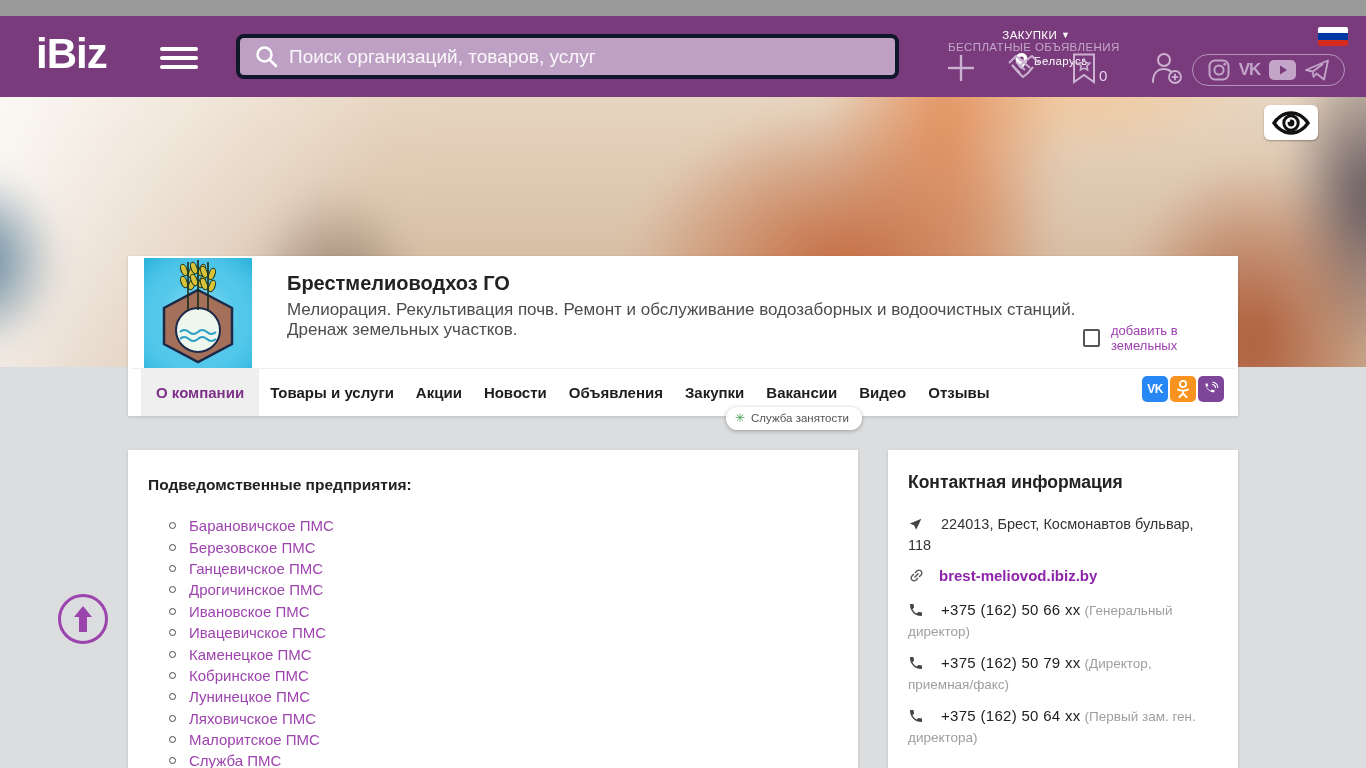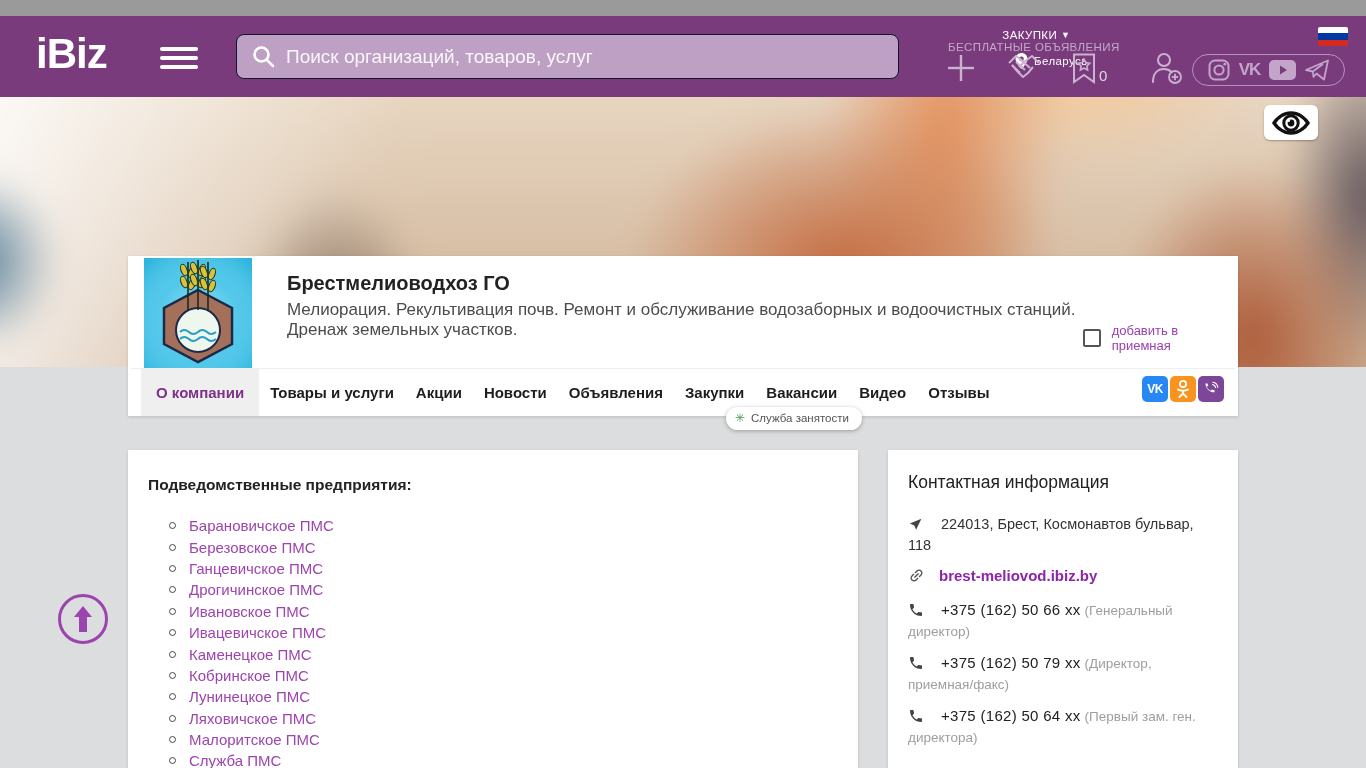--- a/index.html
+++ b/index.html
@@ -15,21 +15,21 @@
     background:#7a3b7d; z-index:30;
   }
   .logo {
     position:absolute; left:36px; top:14px; color:#fff;
     font-size:42px; font-weight:800; letter-spacing:-1px; cursor:pointer;
   }
   .burger { position:absolute; left:160px; top:31px; width:38px; height:22px; cursor:pointer; }
   .burger div { height:4px; background:#fff; border-radius:2px; margin-bottom:5px; }
   .search-wrap {
     position:absolute; left:236px; top:18px; width:663px; height:45px;
-    background:#bda0c3; border:1px solid #0f172a; border-radius:8px;
+    background:#bda0c3; border:4px solid #0f172a; border-radius:8px;
     display:flex; align-items:center; padding-left:14px;
   }
   .search-wrap svg { flex:0 0 auto; }
   .search-input {
     flex:1; background:transparent; border:none; outline:none;
     color:#fff; font-size:19px; margin-left:10px; font-family:"Liberation Sans",sans-serif;
   }
   .search-input::placeholder { color:#fdfbfd; opacity:.96; }
   .topnav { position:absolute; top:13px; left:948px; display:flex; align-items:center; font-size:11.5px; letter-spacing:.4px;flex-direction:column; }
   .topnav .lnk { color:#fff; cursor:pointer; }
@@ -103,21 +103,21 @@
   }
   .tooltip .spark { color:#4ba155; font-size:12px; margin-right:6px; }
   
   .left-card { position:absolute; left:128px; top:434px; width:730px; height:380px; padding:26px 20px 0 20px; z-index:10; }
   .sub-title { font-size:15.5px; font-weight:700; color:#222; }
   .sub-list { list-style:none; margin-top:21px; }
   .sub-list li { display:flex; align-items:center; height:21.4px; }
   .bullet { width:7px; height:7px; border:1.6px solid #4a4a4a; border-radius:50%; margin:0 13px 0 21px; flex:0 0 auto; }
   .sub-link { color:#9e44ae; font-size:15px; text-decoration:none; cursor:pointer; }
   .right-card { position:absolute; left:888px; top:434px; width:350px; height:380px; padding:22px 20px 0 20px; z-index:10; }
-  .ct-title { font-size:17.5px; font-weight:400; color:#222; margin-bottom:22px; }
+  .ct-title { font-size:17.5px; font-weight:700; color:#222; margin-bottom:22px; }
   .crow { font-size:14.5px; color:#333; line-height:18px; margin-bottom:13px; }
   .crow .ic { display:inline-block; width:17px; vertical-align:-3px; margin-right:10px; }
   .site-link { color:#8e24aa; font-weight:700; font-size:15px; text-decoration:none; cursor:pointer; margin-left:4px; }
   .phone-num { color:#222; font-size:15px; letter-spacing:.3px; }
   .phone-role { color:#9e9e9e; font-size:13.5px; }
   .caret {
     position:absolute; left:1022px; top:758px; width:16px; height:16px; background:#fff;
     transform:rotate(45deg); box-shadow:-1px -1px 2px rgba(0,0,0,.2); z-index:15;
   }
   .scrolltop {
@@ -263,21 +263,21 @@
         <ellipse cx="60" cy="14" rx="3" ry="6" transform="rotate(-20 60 14)"></ellipse>
         <ellipse cx="68" cy="16" rx="3" ry="6" transform="rotate(20 68 16)"></ellipse>
         <ellipse cx="60" cy="26" rx="3" ry="6" transform="rotate(-20 60 26)"></ellipse>
         <ellipse cx="68" cy="28" rx="3" ry="6" transform="rotate(20 68 28)"></ellipse>
       </g>
     </svg>
     <div class="cname">Брестмелиоводхоз ГО</div>
     <div class="cdesc">Мелиорация. Рекультивация почв. Ремонт и обслуживание водозаборных и водоочистных станций. Дренаж земельных участков.</div>
     <div class="fav">
       <span class="fav-box"></span>
-      <span class="fav-label">добавить в приемная</span>
+      <span class="fav-label">добавить в земельных</span>
     </div>
     <div class="tabs-row">
         <div class="tab active">О компании</div>
         <div class="tab">Товары и услуги</div>
         <div class="tab">Акции</div>
         <div class="tab">Новости</div>
         <div class="tab">Объявления</div>
         <div class="tab">Закупки</div>
         <div class="tab">Вакансии</div>
         <div class="tab">Видео</div>

